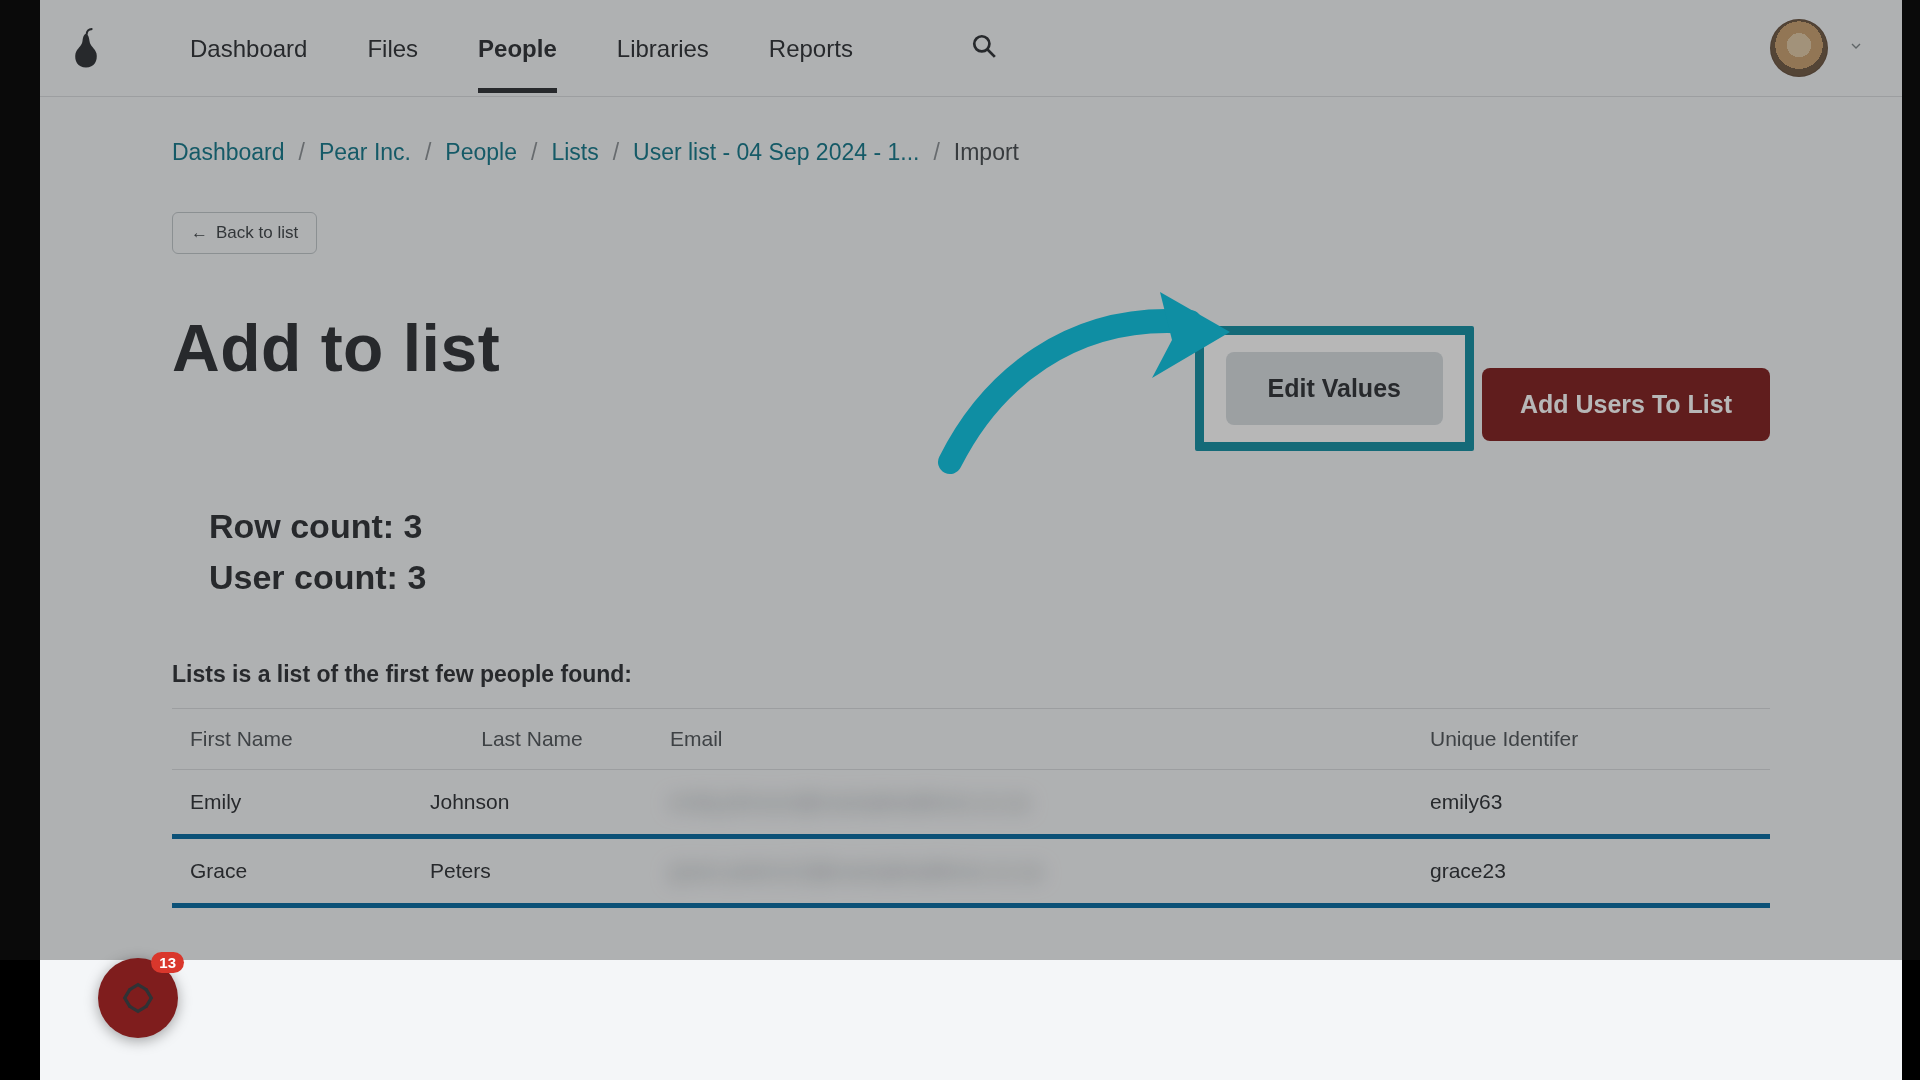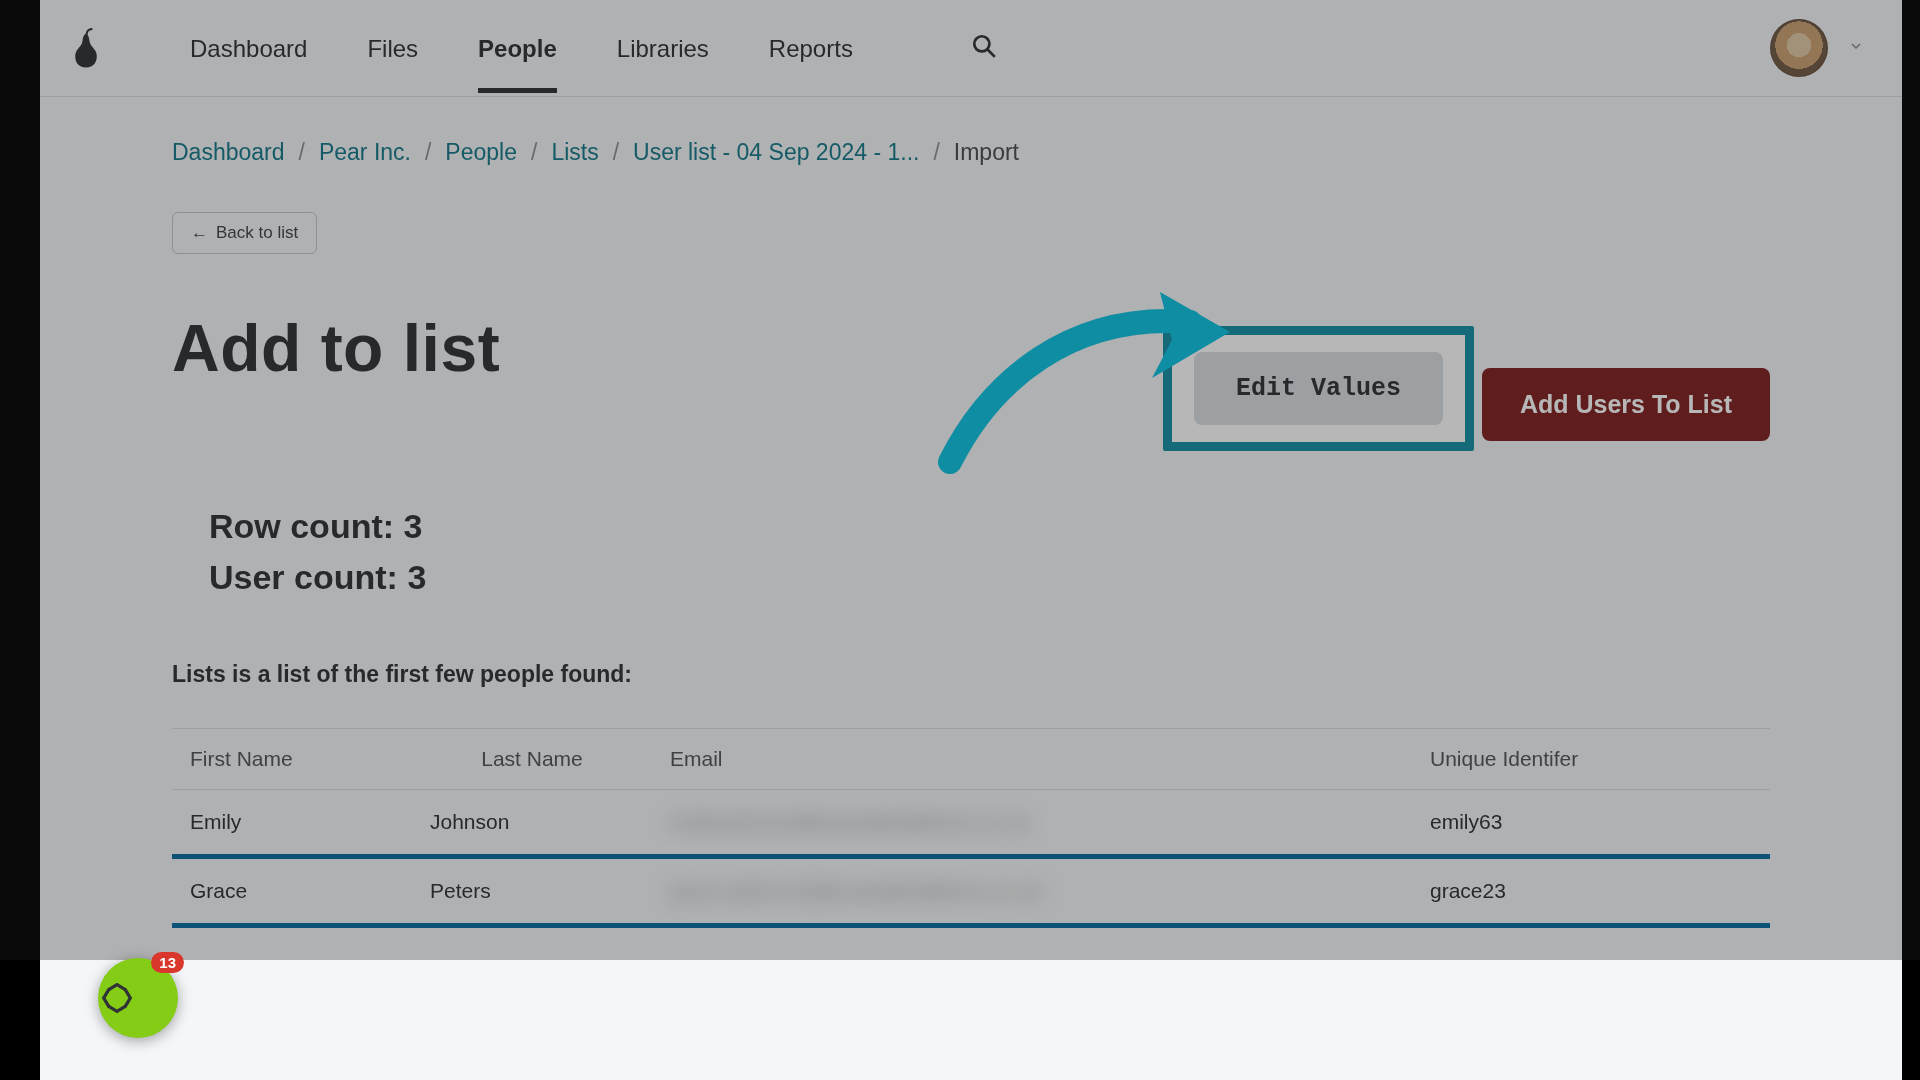--- a/index.html
+++ b/index.html
@@ -91,36 +91,36 @@
     border: 9px solid #0f8ea3;
     background:#fff;
     padding:17px 22px;
     border-radius:2px;
     margin-right: 8px;
   }
   .btn-edit {
     background:#d7dde1; color:#2b2f33;
     font-size:25px; font-weight:600;
     border:none; padding:22px 42px; border-radius:8px; cursor:pointer;
-    font-family:Liberation Mono, monospace;
+    font-family:Liberation Sans, sans-serif;
   }
   .btn-add {
     background:#7f1d1d; color:#fff;
     font-size:25px; font-weight:600;
     border:none; padding:22px 38px; border-radius:8px; cursor:pointer;
     margin-top:42px;
     font-family:inherit;
   }
 
   .counts { margin-top: 50px; }
   .counts h2 { font-size:34px; font-weight:700; color:#2b2f33; line-height:1.5;margin-left:37px;}
 
   .tablelead { margin-top:58px; font-size:23px; font-weight:600; color:#2b2f33;}
 
-  table { width:100%; margin-top:40px; border-collapse:collapse; }
+  table { width:100%; margin-top:20px; border-collapse:collapse; }
   th {
     text-align:left; font-size:21px; font-weight:400; color:#4d5357;
     padding:18px 18px; border-top:1px solid #d7dbdd; border-bottom:1px solid #d7dbdd;
   }
   td {
     font-size:21px; color:#2b2f33; padding:20px 18px;
     border-bottom:5px solid #0369a1;
   }
   .col-fn { width:240px;}
   .col-ln { width:240px;text-align:center;}
@@ -139,22 +139,22 @@
     position:absolute;
     left: 930px; top: 262px;
     pointer-events:none;
   }
   .arrow-annot svg { overflow:visible; }
 
   
   .widget {
     position:absolute; left:98px; top:958px;
     width:80px; height:80px; border-radius:50%;
-    background:#84cc16; box-shadow:0 3px 14px rgba(0,0,0,.35);
-    display:flex; align-items:center; justify-content:flex-start;
+    background:#7f1d1d; box-shadow:0 3px 14px rgba(0,0,0,.35);
+    display:flex; align-items:center; justify-content:center;
     cursor:pointer;
   }
   .widget svg { width:38px; height:38px; }
   .widget .badge{
     position:absolute; top:-6px; right:-6px;
     background:#d9372c; color:#fff; font-size:15px; font-weight:700;
     border-radius:999px; padding:2px 8px;
   }
 </style>
 </head>

